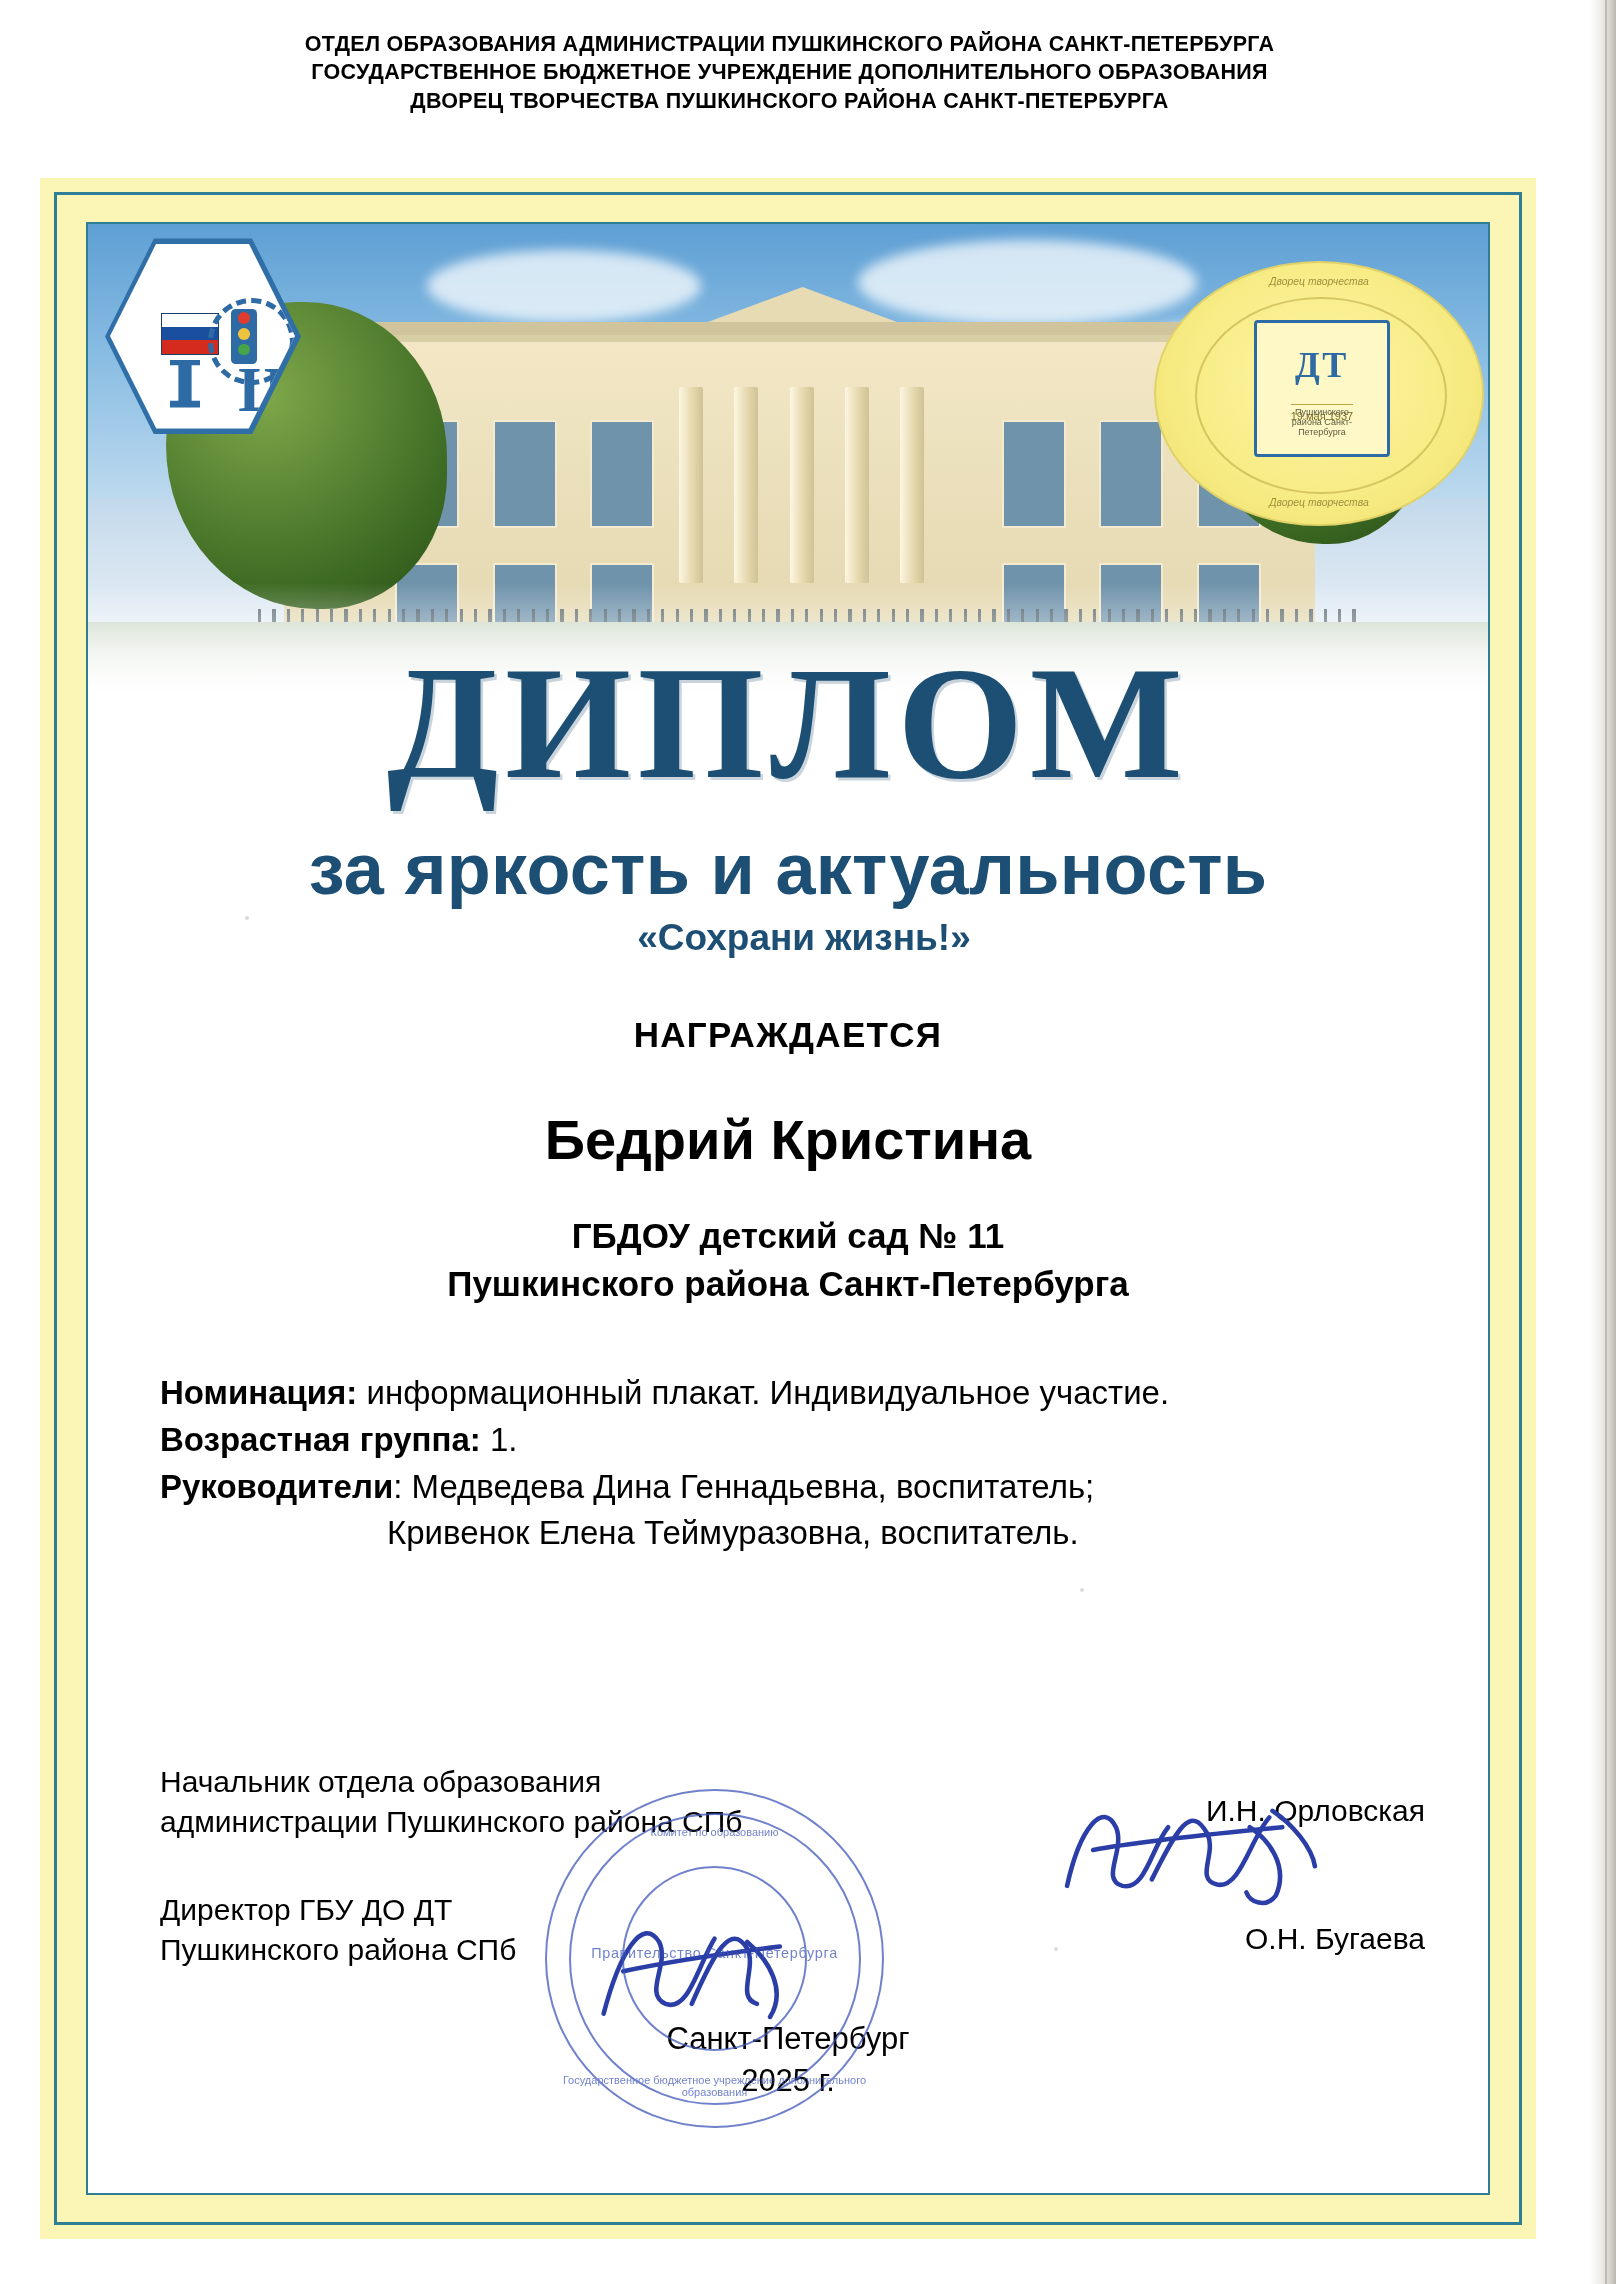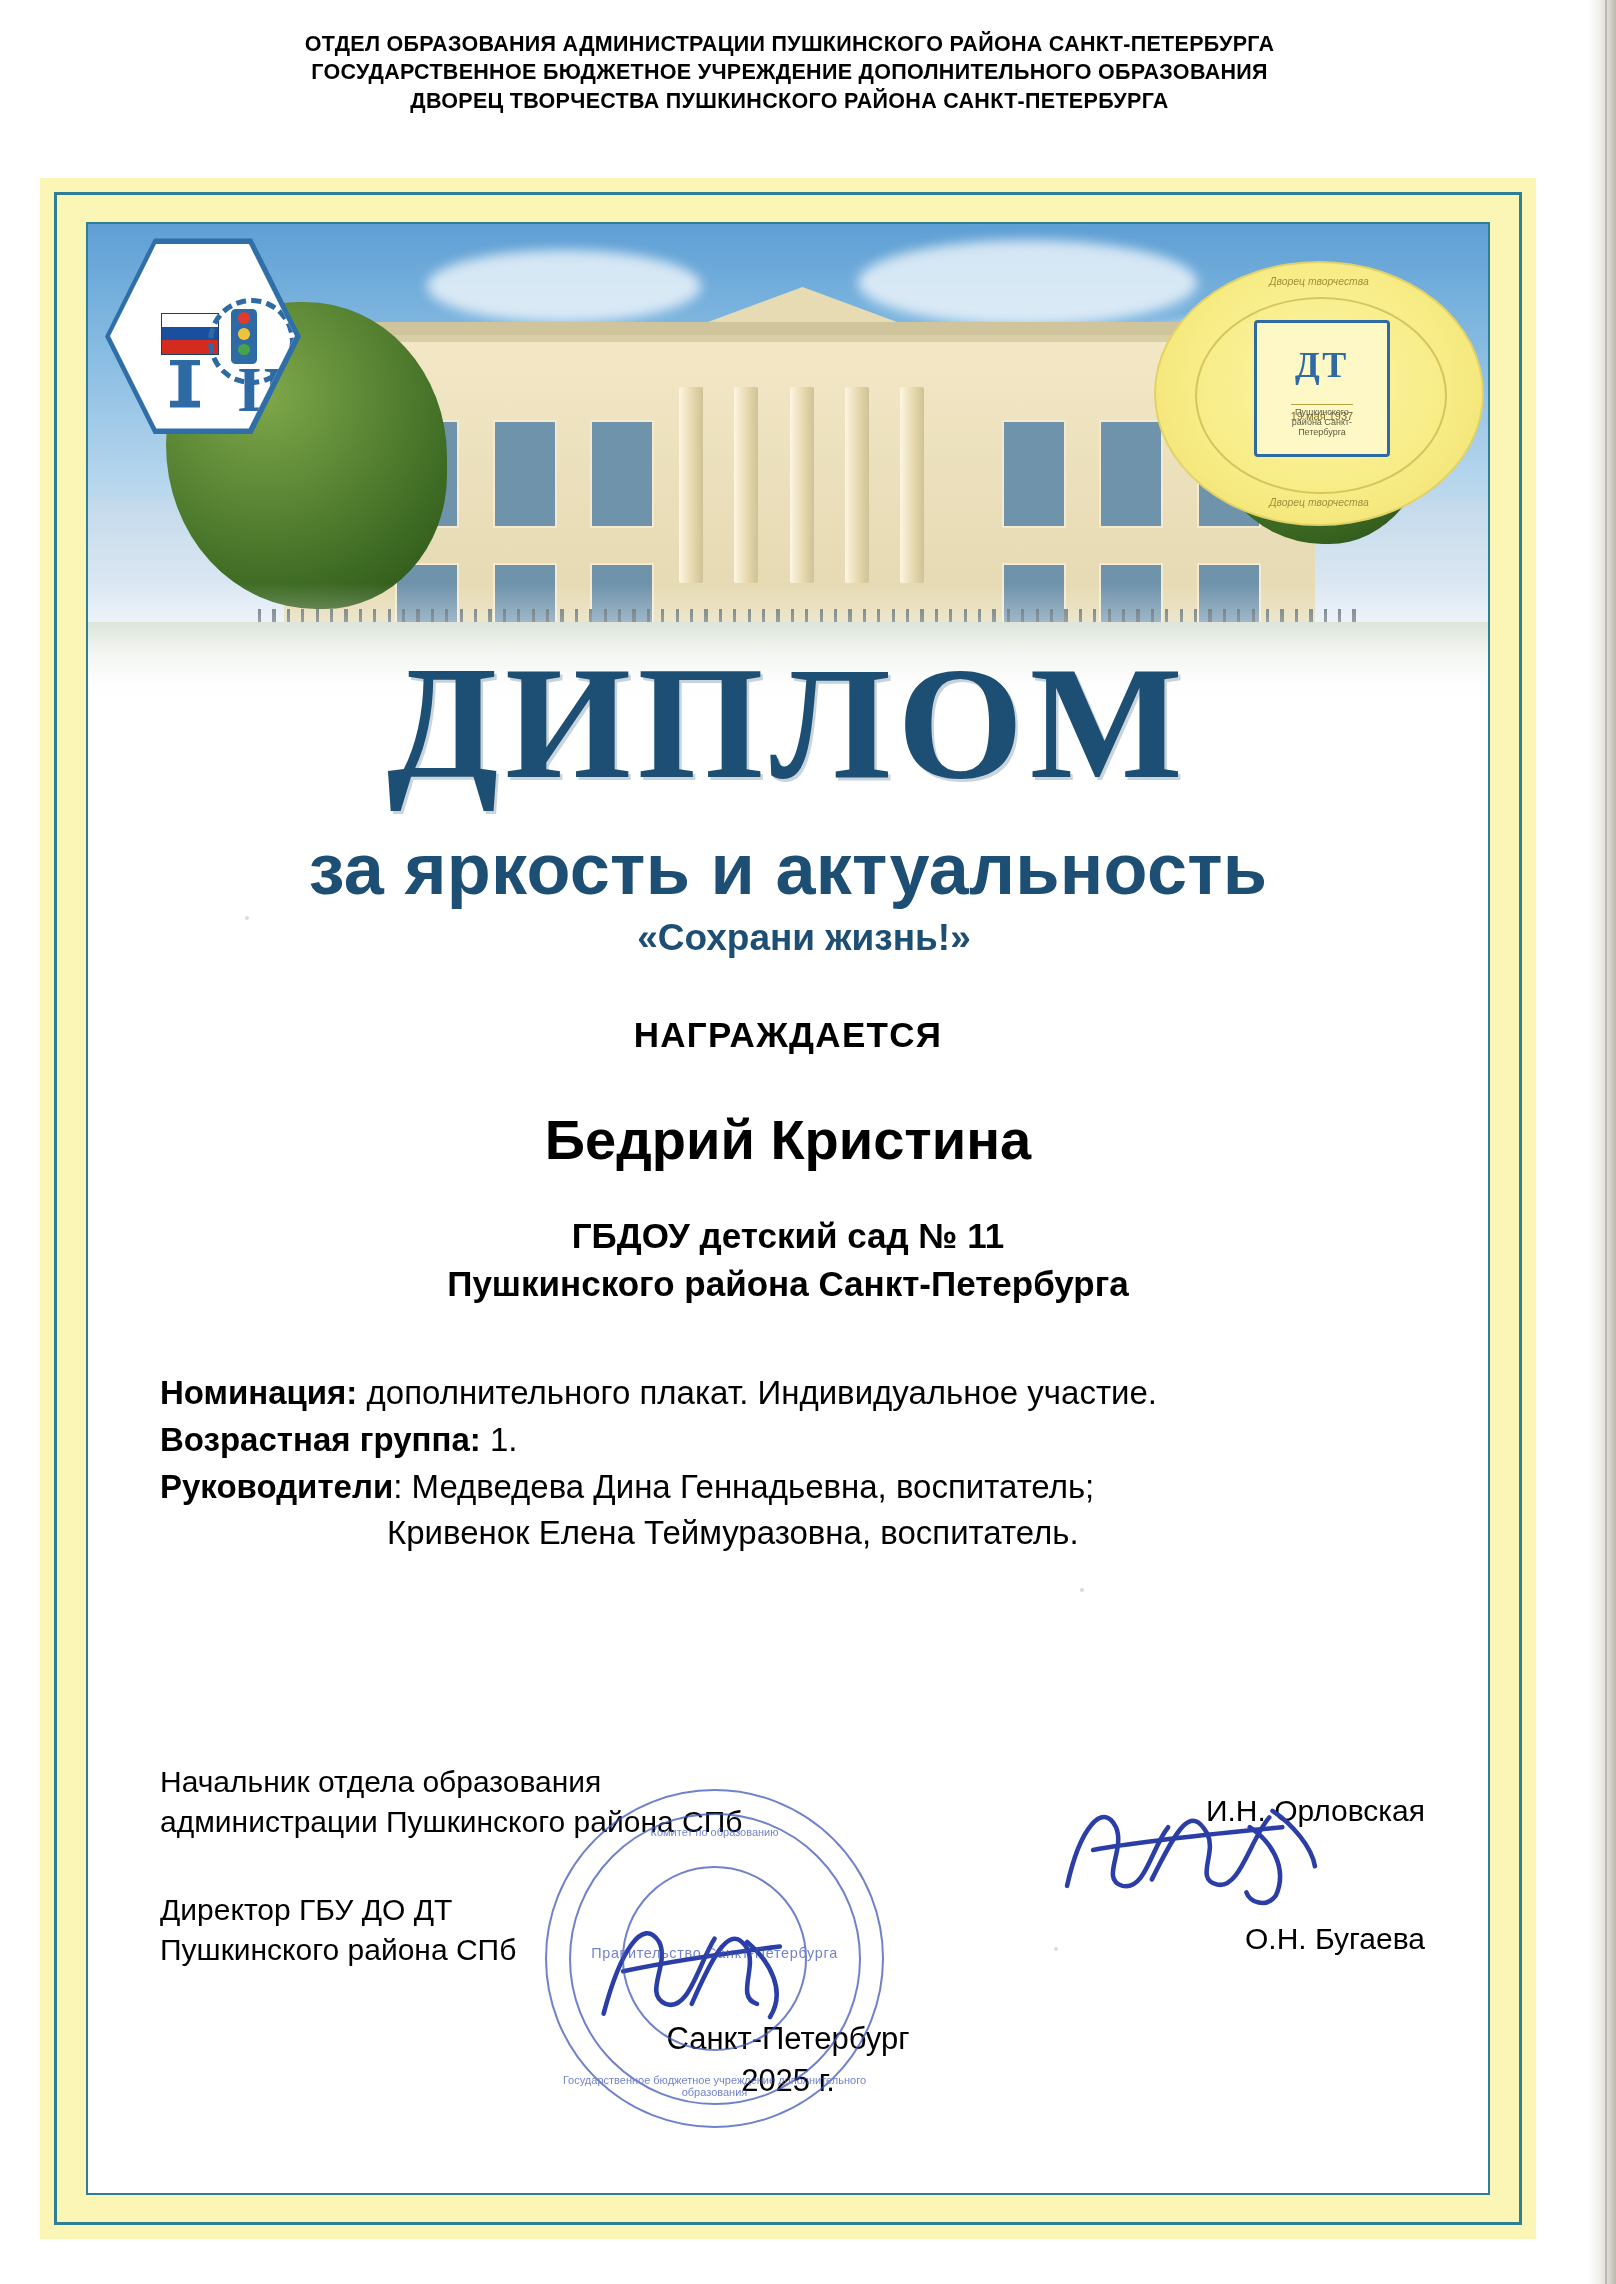--- a/index.html
+++ b/index.html
@@ -563,21 +563,21 @@
         <div class="awarded">НАГРАЖДАЕТСЯ</div>
         <div class="recipient">Бедрий Кристина</div>
 
         <div class="org">
           <div>ГБДОУ детский сад № 11</div>
           <div>Пушкинского района Санкт-Петербурга</div>
         </div>
 
         <div class="details">
           <div>
-            <b>Номинация:</b><span> дополнительного плакат. Индивидуальное участие.</span>
+            <b>Номинация:</b><span> информационный плакат. Индивидуальное участие.</span>
           </div>
           <div>
             <b>Возрастная группа:</b><span> 1.</span>
           </div>
           <div>
             <b>Руководители</b><span>: Медведева Дина Геннадьевна, воспитатель;</span>
             <span class="indent">Кривенок Елена Теймуразовна, воспитатель.</span>
           </div>
         </div>
       </div>

